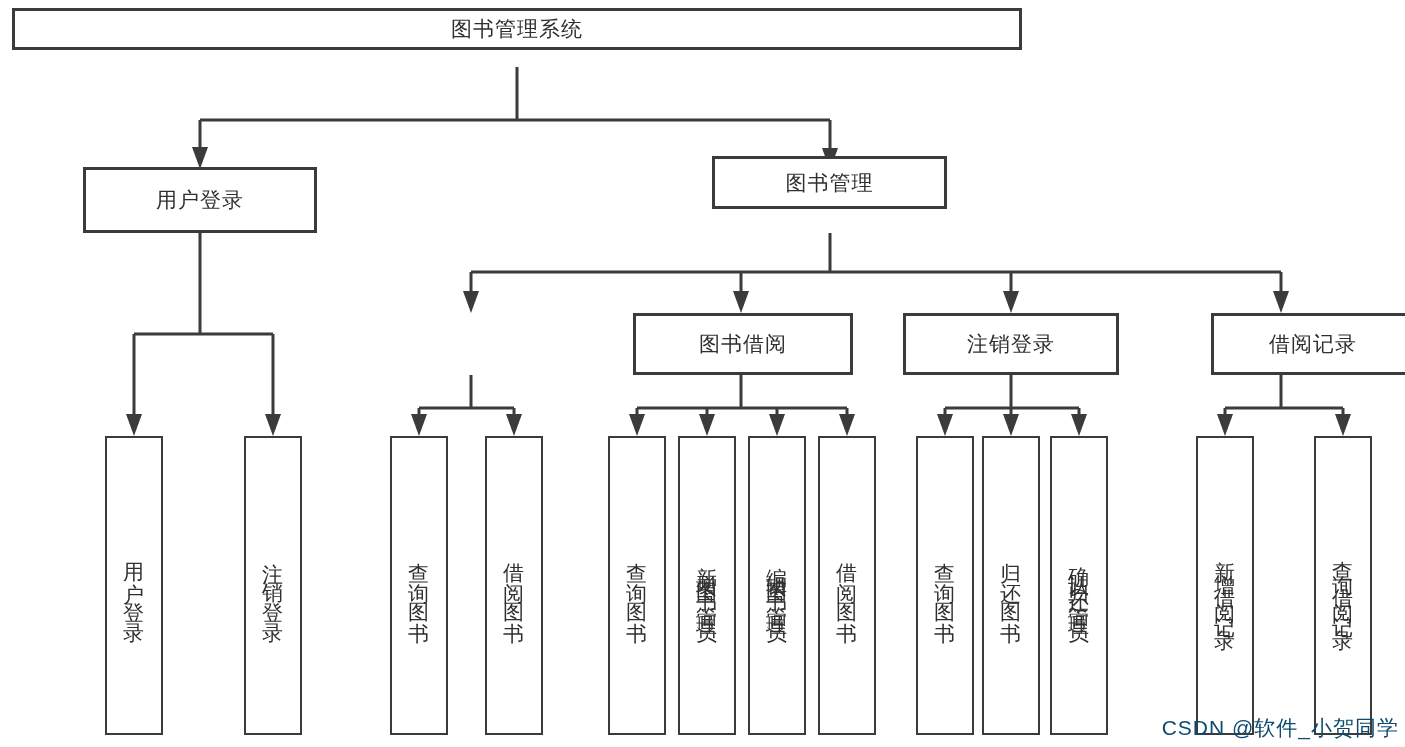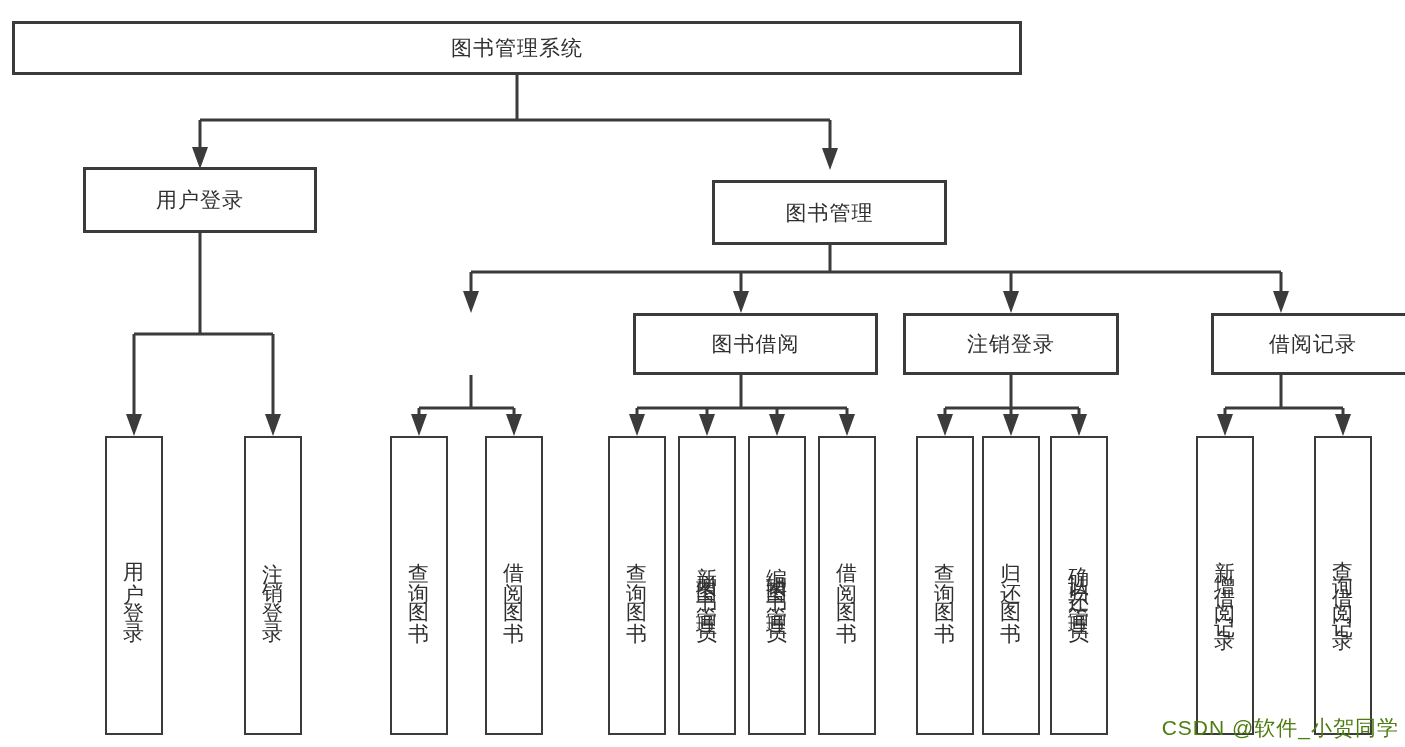--- a/index.html
+++ b/index.html
@@ -32,21 +32,21 @@
     line-height: 1;
     letter-spacing: 20px;   
   }
   .v6 { letter-spacing: 14px; }  
   .v9 { letter-spacing: 8px; }   
   .watermark {
     position: absolute;
     top: 714px;
     right: 6px;
     font-size: 21px;
-    color: #4d7c0f;
+    color: #0c4a6e;
     letter-spacing: 1px;
     white-space: nowrap;
     z-index: 5;
   }
 </style>
 </head>
 <body>
 
 <div class="stage">
 
@@ -76,32 +76,32 @@
       <polygon points="769,414 785,414 777,436"></polygon>
       <polygon points="839,414 855,414 847,436"></polygon>
       <polygon points="937,414 953,414 945,436"></polygon>
       <polygon points="1003,414 1019,414 1011,436"></polygon>
       <polygon points="1071,414 1087,414 1079,436"></polygon>
       <polygon points="1217,414 1233,414 1225,436"></polygon>
       <polygon points="1335,414 1351,414 1343,436"></polygon>
     </g>
   </svg>
 
-  <div class="box" style="left:12px;top:21px;width:1010px;height:54px">
+  <div class="box" style="left:12px;top:8px;width:1010px;height:42px">
     <span>图书管理系统</span>
   </div>
 
   <div class="box" style="left:83px;top:167px;width:234px;height:66px">
     <span>用户登录</span>
   </div>
-  <div class="box" style="left:712px;top:180px;width:235px;height:65px">
+  <div class="box" style="left:712px;top:156px;width:235px;height:53px">
     <span>图书管理</span>
   </div>
 
-  <div class="box" style="left:633px;top:313px;width:245px;height:62px">
+  <div class="box" style="left:633px;top:313px;width:220px;height:62px">
     <span>图书借阅</span>
   </div>
   <div class="box" style="left:903px;top:313px;width:216px;height:62px">
     <span>注销登录</span>
   </div>
   <div class="box" style="left:1211px;top:313px;width:204px;height:62px">
     <span>借阅记录</span>
   </div>
 
   <div class="box leaf" style="left:105px;top:436px;width:58px;height:299px">

